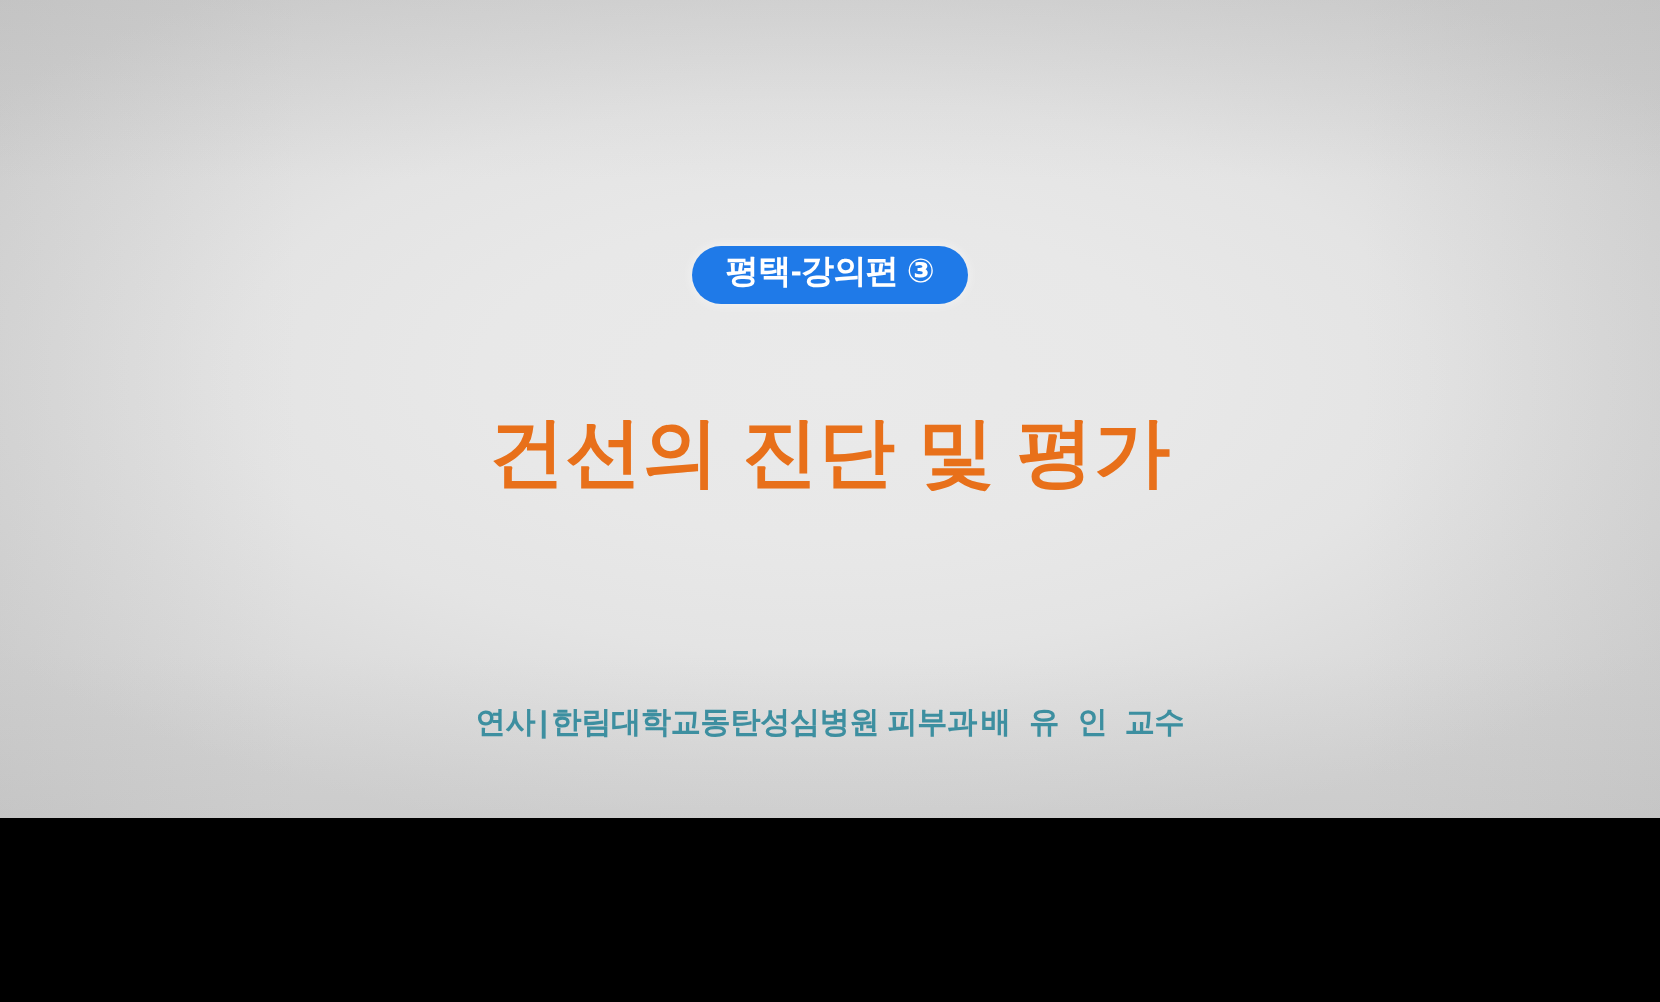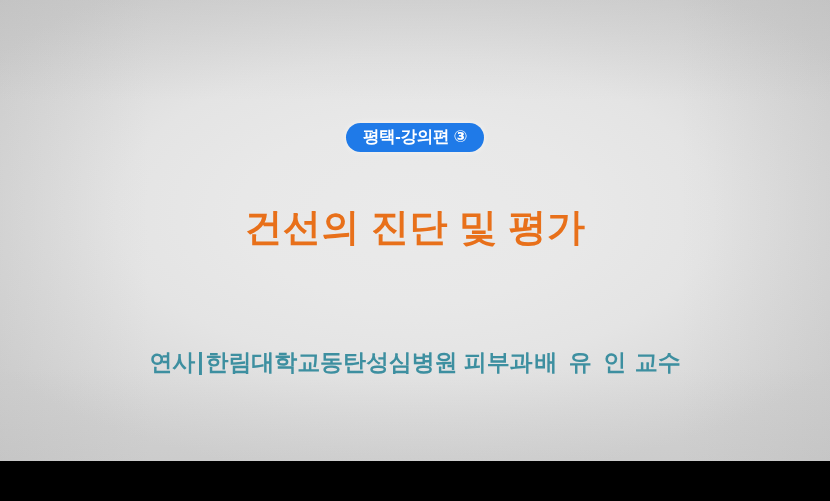--- a/index.html
+++ b/index.html
@@ -5,21 +5,21 @@
 <style>
   html, body {
     margin: 0;
     padding: 0;
     background: #000;
   }
 
   .slide {
     position: relative;
     width: 830px;
-    height: 461px;
+    height: 409px;
     overflow: hidden;
     font-family: "Liberation Sans", "DejaVu Sans", sans-serif;
     
     background-color: #e3e3e3;
     background-image:
       radial-gradient(ellipse 62% 58% at 50% 46%,
         #eaeaea 0%,
         #e8e8e8 34%,
         #e4e4e4 58%,
         #dcdcdc 78%,
@@ -86,21 +86,21 @@
   }
 
   
   .speaker {
     position: absolute;
     top: 349px;
     left: 0;
     width: 100%;
     text-align: center;
     color: #3d8fa0;
-    font-size: 23px;
+    font-size: 15px;
     font-weight: bold;
     line-height: 26px;
     letter-spacing: -0.1px;
     white-space: nowrap;
   }
 
   .speaker .sep {
     padding: 0 2px;
   }
 

